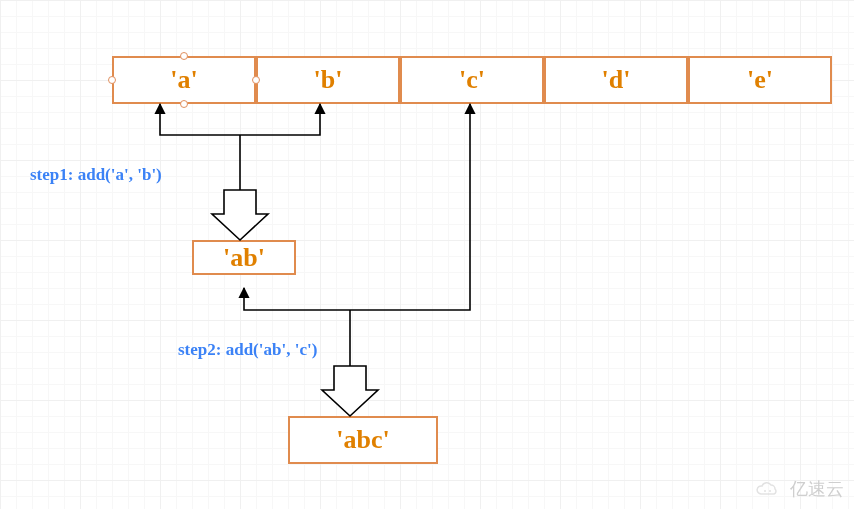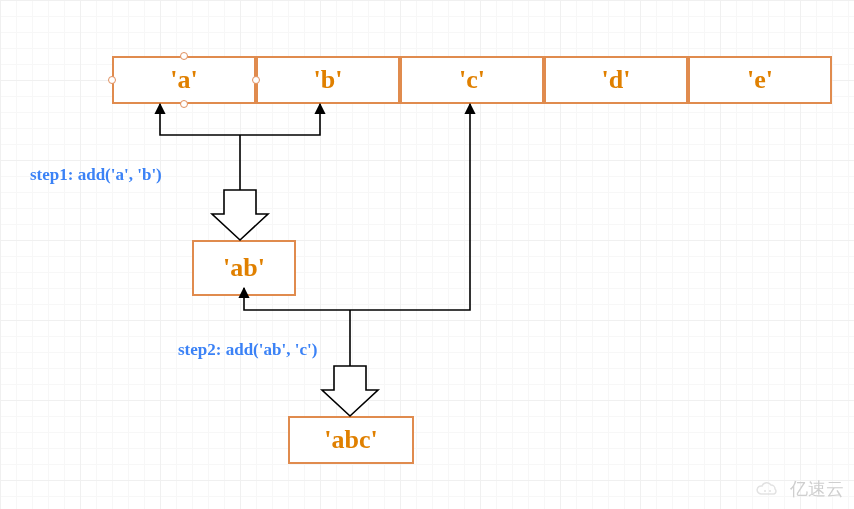--- a/index.html
+++ b/index.html
@@ -75,24 +75,24 @@
 </div>
 
 <div class="handle" style="left:108px; top:76px;"></div>
 <div class="handle" style="left:180px; top:52px;"></div>
 <div class="handle" style="left:252px; top:76px;"></div>
 <div class="handle" style="left:180px; top:100px;"></div>
 
 <div class="label" style="left:30px; top:165px;">step1: add('a', 'b')</div>
 <div class="label" style="left:178px; top:340px;">step2: add('ab', 'c')</div>
 
-<div class="box" style="left:192px; top:240px; width:104px; height:56px;">
+<div class="box" style="left:192px; top:240px; width:104px; height:35px;">
   <span>'ab'</span>
 </div>
-<div class="box" style="left:288px; top:416px; width:126px; height:48px;">
+<div class="box" style="left:288px; top:416px; width:150px; height:48px;">
   <span>'abc'</span>
 </div>
 
 <svg class="arrows" width="854" height="509">
   <defs>
     <marker id="ah" viewBox="0 0 10 10" refX="9" refY="5" markerWidth="7" markerHeight="7" orient="auto-start-reverse">
       <path d="M0,0 L10,5 L0,10 z" fill="#000"></path>
     </marker>
   </defs>
 

